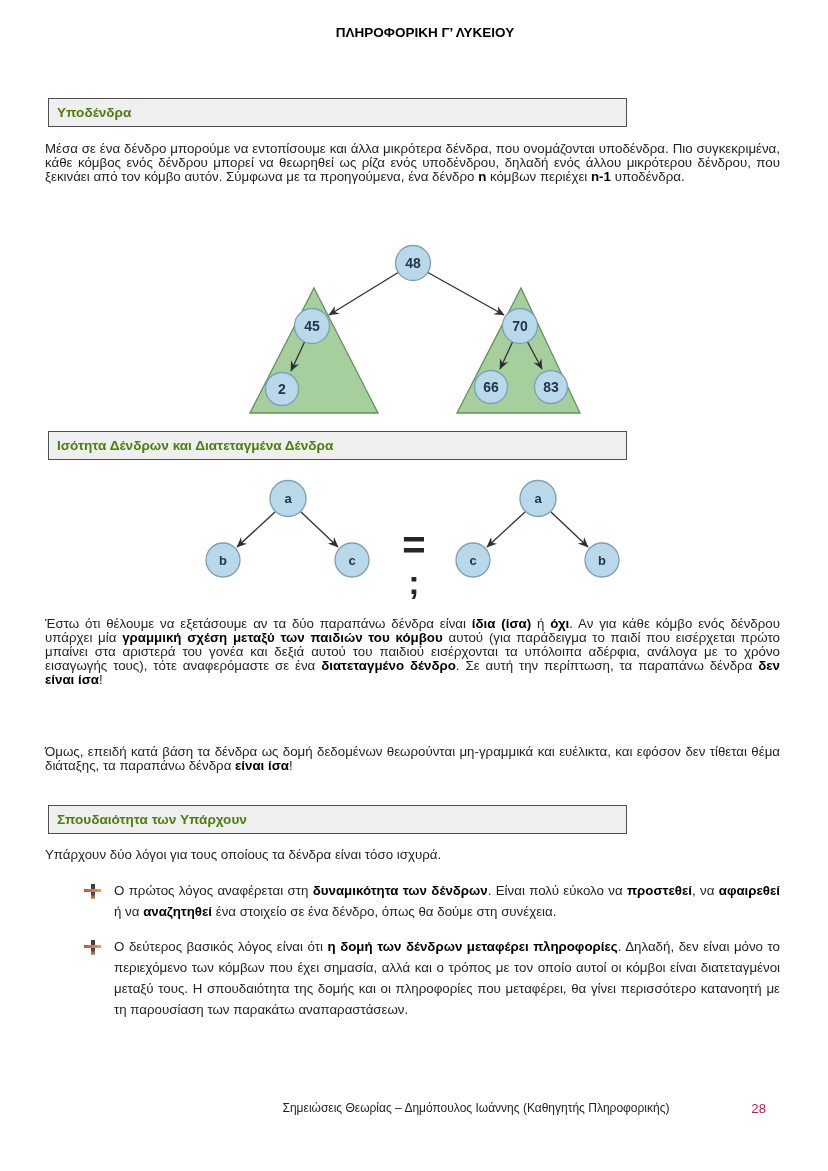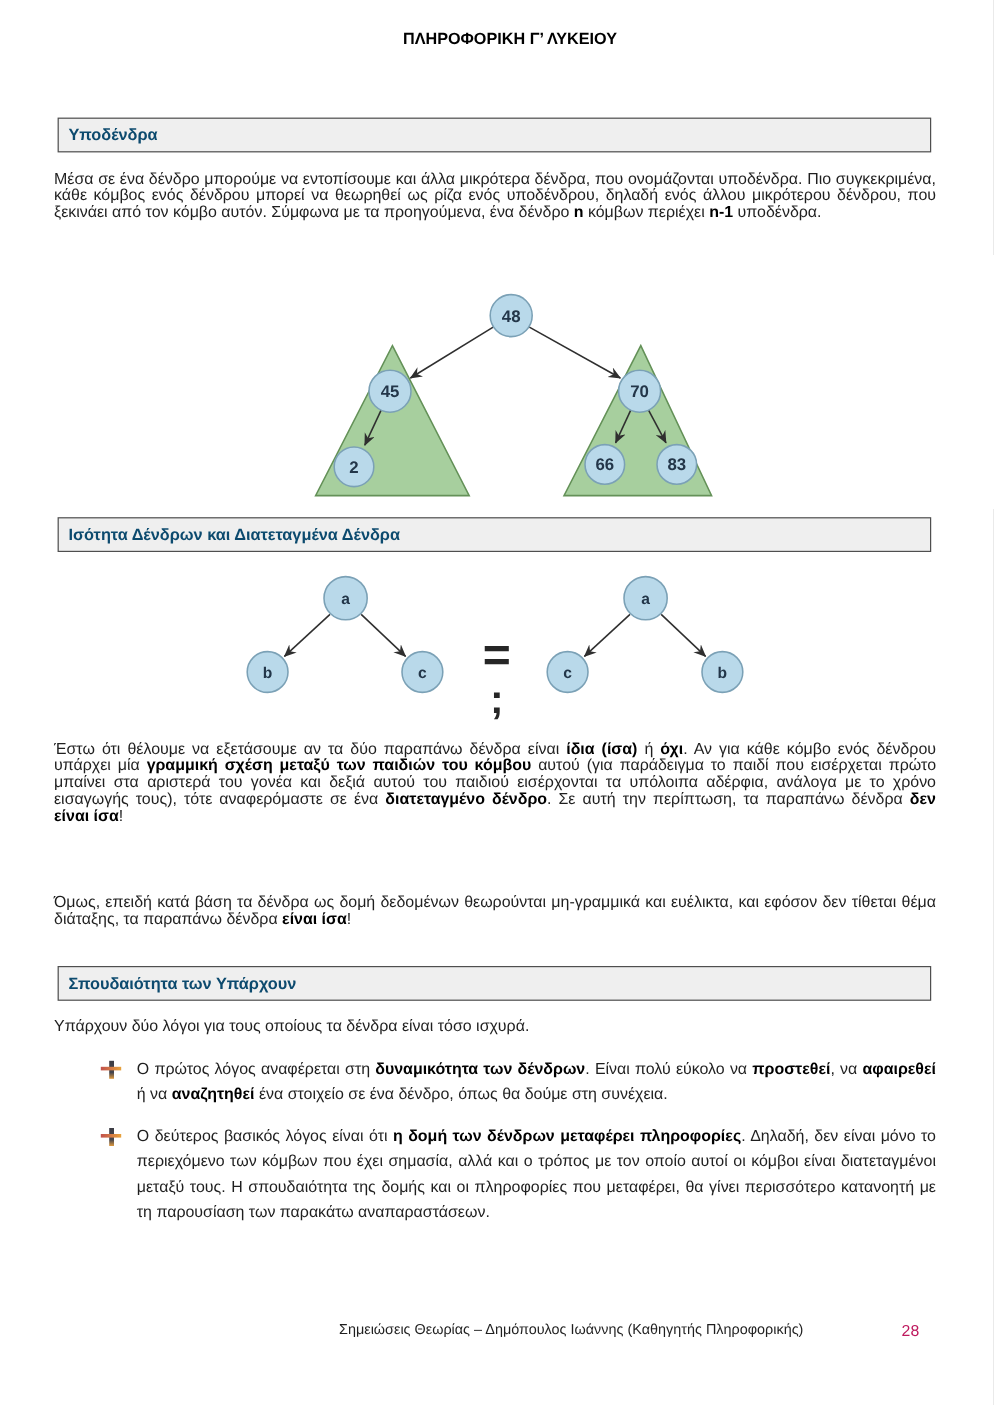--- a/index.html
+++ b/index.html
@@ -5,24 +5,24 @@
   html,body{margin:0;padding:0;background:#d8d8d8;}
   .page{
     position:relative;width:828px;height:1171px;margin:0 auto;background:#ffffff;
     font-family:"Liberation Sans","DejaVu Sans",sans-serif;color:#1a1a1a;overflow:hidden;
   }
   .doc-title{
     position:absolute;top:25px;left:425px;transform:translateX(-50%);
     font-size:13.5px;font-weight:bold;color:#000000;white-space:nowrap;
   }
   .secbox{
-    position:absolute;left:48px;width:728px;height:29px;box-sizing:border-box;
+    position:absolute;left:48px;width:579px;height:29px;box-sizing:border-box;
     background:#efefef;border:1.5px solid #4f4f4f;
     display:flex;align-items:center;padding-left:8px;
-    font-size:13.6px;font-weight:bold;color:#0c4a6e;
+    font-size:13.6px;font-weight:bold;color:#4d7c0f;
   }
   .para{
     position:absolute;left:45px;width:735px;
     font-size:13.3px;line-height:14px;text-align:justify;color:#1f1f1f;
   }
   .b{font-weight:bold;color:#000;}
   .bullet{position:absolute;left:84px;width:696px;}
   .bullet .btext{
     margin-left:30px;font-size:13.3px;line-height:21px;text-align:justify;color:#1f1f1f;
   }
@@ -46,21 +46,21 @@
 <div class="page">
 
   <div class="doc-title">ΠΛΗΡΟΦΟΡΙΚΗ Γ’ ΛΥΚΕΙΟΥ</div>
 
   <div class="secbox" style="top:98px">
     <span>Υποδένδρα</span>
   </div>
 
   <div class="para" style="top:142px"><span>Μέσα σε ένα δένδρο μπορούμε να εντοπίσουμε και άλλα μικρότερα δένδρα, που ονομάζονται υποδένδρα. Πιο συγκεκριμένα, κάθε κόμβος ενός δένδρου μπορεί να θεωρηθεί ως ρίζα ενός υποδένδρου, δηλαδή ενός άλλου μικρότερου δένδρου, που ξεκινάει από τον κόμβο αυτόν. Σύμφωνα με τα προηγούμενα, ένα δένδρο </span><span class="b">n</span><span> κόμβων περιέχει </span><span class="b">n-1</span><span> υποδένδρα.</span></div>
 
-  <div class="diagram" style="left:243px;top:240px;width:380px;height:185px">
+  <div class="diagram" style="left:230px;top:240px;width:380px;height:185px">
     <svg width="380" height="185" viewBox="0 0 380 185">
       <defs>
         <marker id="ah" markerWidth="10" markerHeight="9" refX="7.5" refY="3.5" orient="auto">
           <path d="M0,0 L8,3.5 L0,7 L2.6,3.5 Z" fill="#2f2f2f"></path>
         </marker>
       </defs>
 
       <polygon points="84,48 148,173 20,173" fill="#a7cf9e" stroke="#649158" stroke-width="1.3"></polygon>
       <polygon points="291,48 350,173 227,173" fill="#a7cf9e" stroke="#649158" stroke-width="1.3"></polygon>
 

